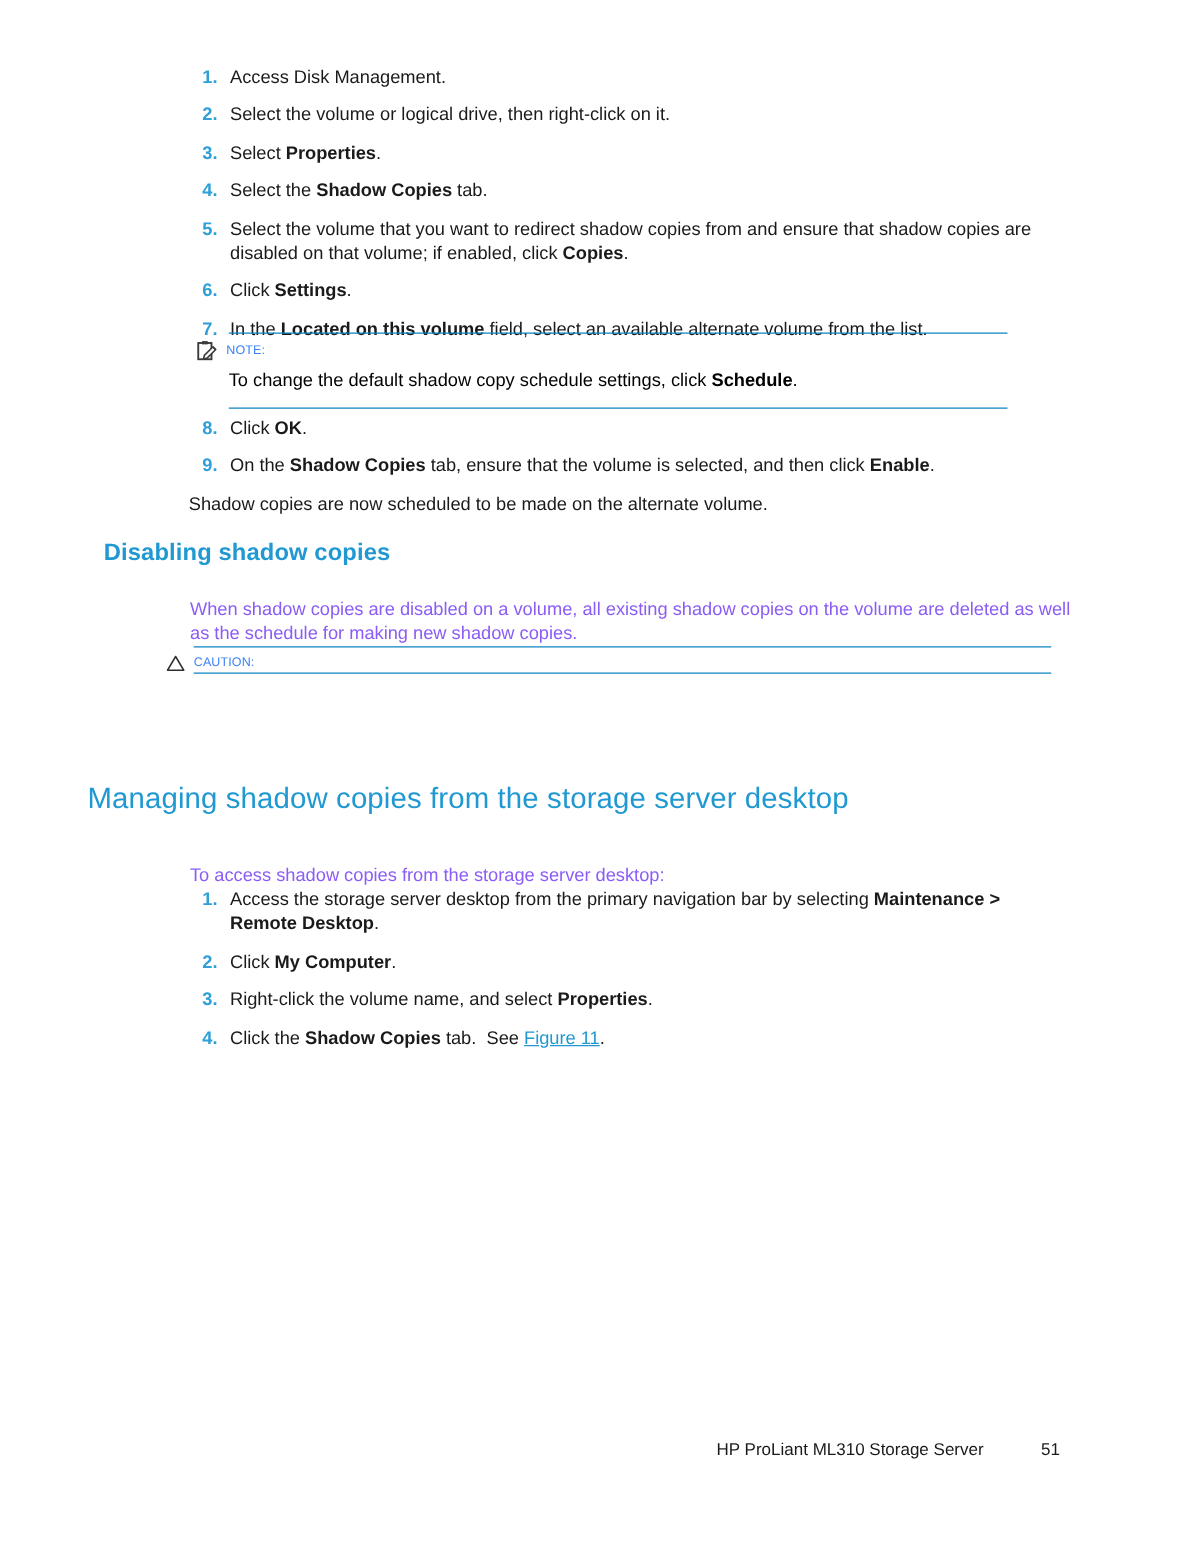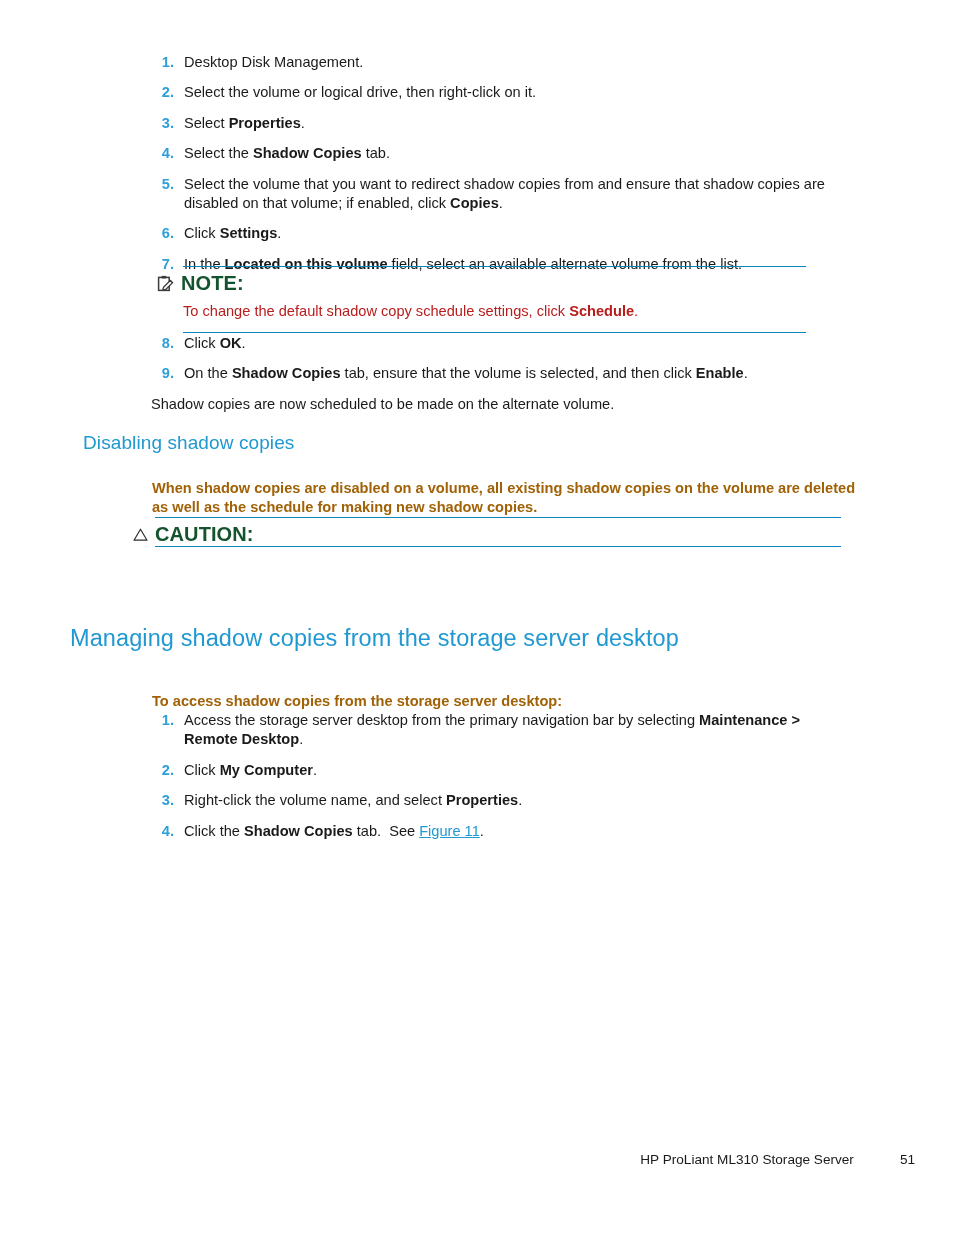--- a/index.html
+++ b/index.html
@@ -91,29 +91,29 @@
     border-top: 1.6px solid #0c84bd;
     width: 100%;
   }
   .admon .admon-head {
     display: flex;
     align-items: center;
     gap: 7px;
     margin-top: 5px;
   }
   .admon .admon-title {
-    color: #14532d;
-    font-weight: bold;
-    font-size: 20px;
+    color: #3b82f6;
+    font-weight: normal;
+    font-size: 10px;
     letter-spacing: 0.1px;
   }
   .admon .admon-body {
     font-size: 14.6px;
     line-height: 1.33;
-    color: #b91c1c;
+    color: #000000;
     margin-top: 7px;
   }
 
   #note-box {
     left: 183px;
     top: 266px;
     width: 623px;
   }
   #note-box .admon-head { margin-left: -26px; }
   #note-box .admon-body { margin-bottom: 11px; }
@@ -128,73 +128,72 @@
 
   
   .icon-note { display: inline-block; width: 17px; height: 17px; flex: 0 0 17px; }
   .icon-caution { display: inline-block; width: 15px; height: 15px; flex: 0 0 15px; }
 
   
   .h2 {
     position: absolute;
     color: #2098d1;
     font-size: 19px;
-    font-weight: normal;
+    font-weight: bold;
     letter-spacing: 0.1px;
     margin: 0;
   }
   #h2-disabling { left: 83px; top: 432px; }
 
   .h1 {
     position: absolute;
     color: #2098d1;
     font-size: 23.5px;
     font-weight: normal;
     letter-spacing: 0.1px;
     margin: 0;
   }
   #h1-managing { left: 70px; top: 625px; }
 
   
   .para {
     position: absolute;
     font-size: 14.6px;
     line-height: 1.33;
-    color: #a16207;
-    font-weight: bold;
+    color: #8b5cf6;
   }
   #para-disabling { left: 152px; top: 464px; width: 710px; }
   #para-managing-1 { left: 152px; top: 662px; width: 700px; }
   #para-managing-2 { left: 152px; top: 677px; width: 700px; }
 
   
   #footer {
     position: absolute;
     left: 0;
     top: 1152px;
     width: 954px;
     display: flex;
     justify-content: flex-end;
-    padding-right: 39px;
+    padding-right: 106px;
     box-sizing: border-box;
     font-size: 13.6px;
     color: #1a1a1a;
   }
   #footer .footer-title { margin-right: 46px; }
 </style>
 </head>
 <body>
 
 <div class="page">
 
   <ol class="steps" id="steps-block-1">
 
     <li class="step">
       <span class="step-num">1.</span>
-      <span class="step-body">Desktop Disk Management.</span>
+      <span class="step-body">Access Disk Management.</span>
     </li>
 
     <li class="step">
       <span class="step-num">2.</span>
       <span class="step-body">Select the volume or logical drive, then right-click on it.</span>
     </li>
 
     <li class="step">
       <span class="step-num">3.</span>
       <span class="step-body">Select <b>Properties</b>.</span>

